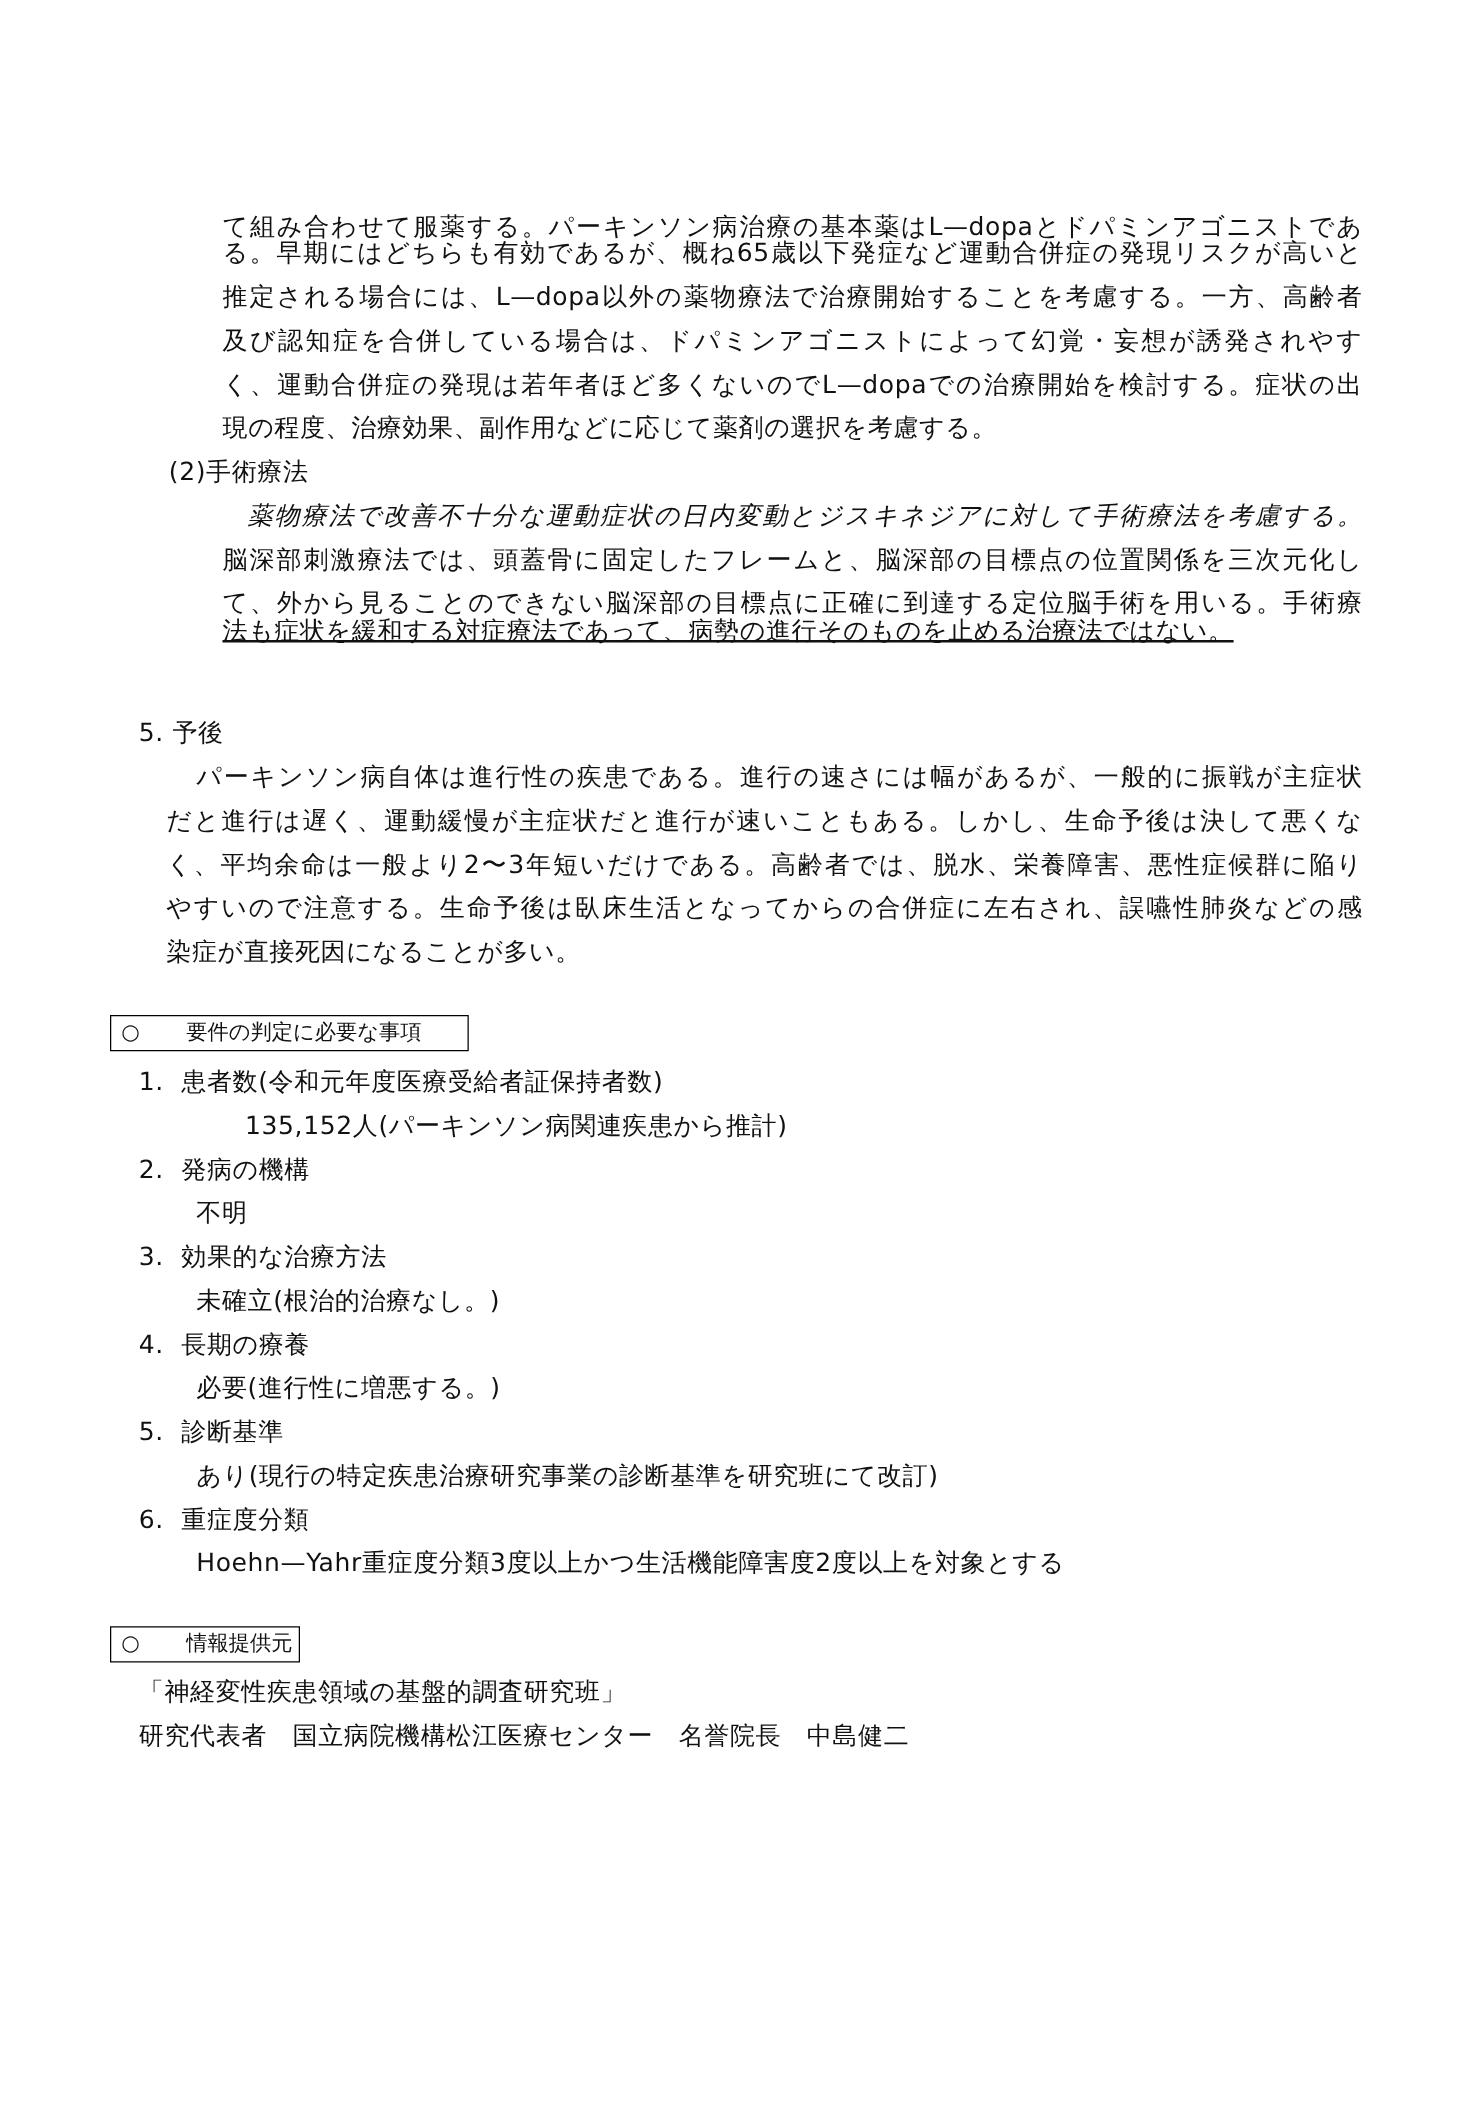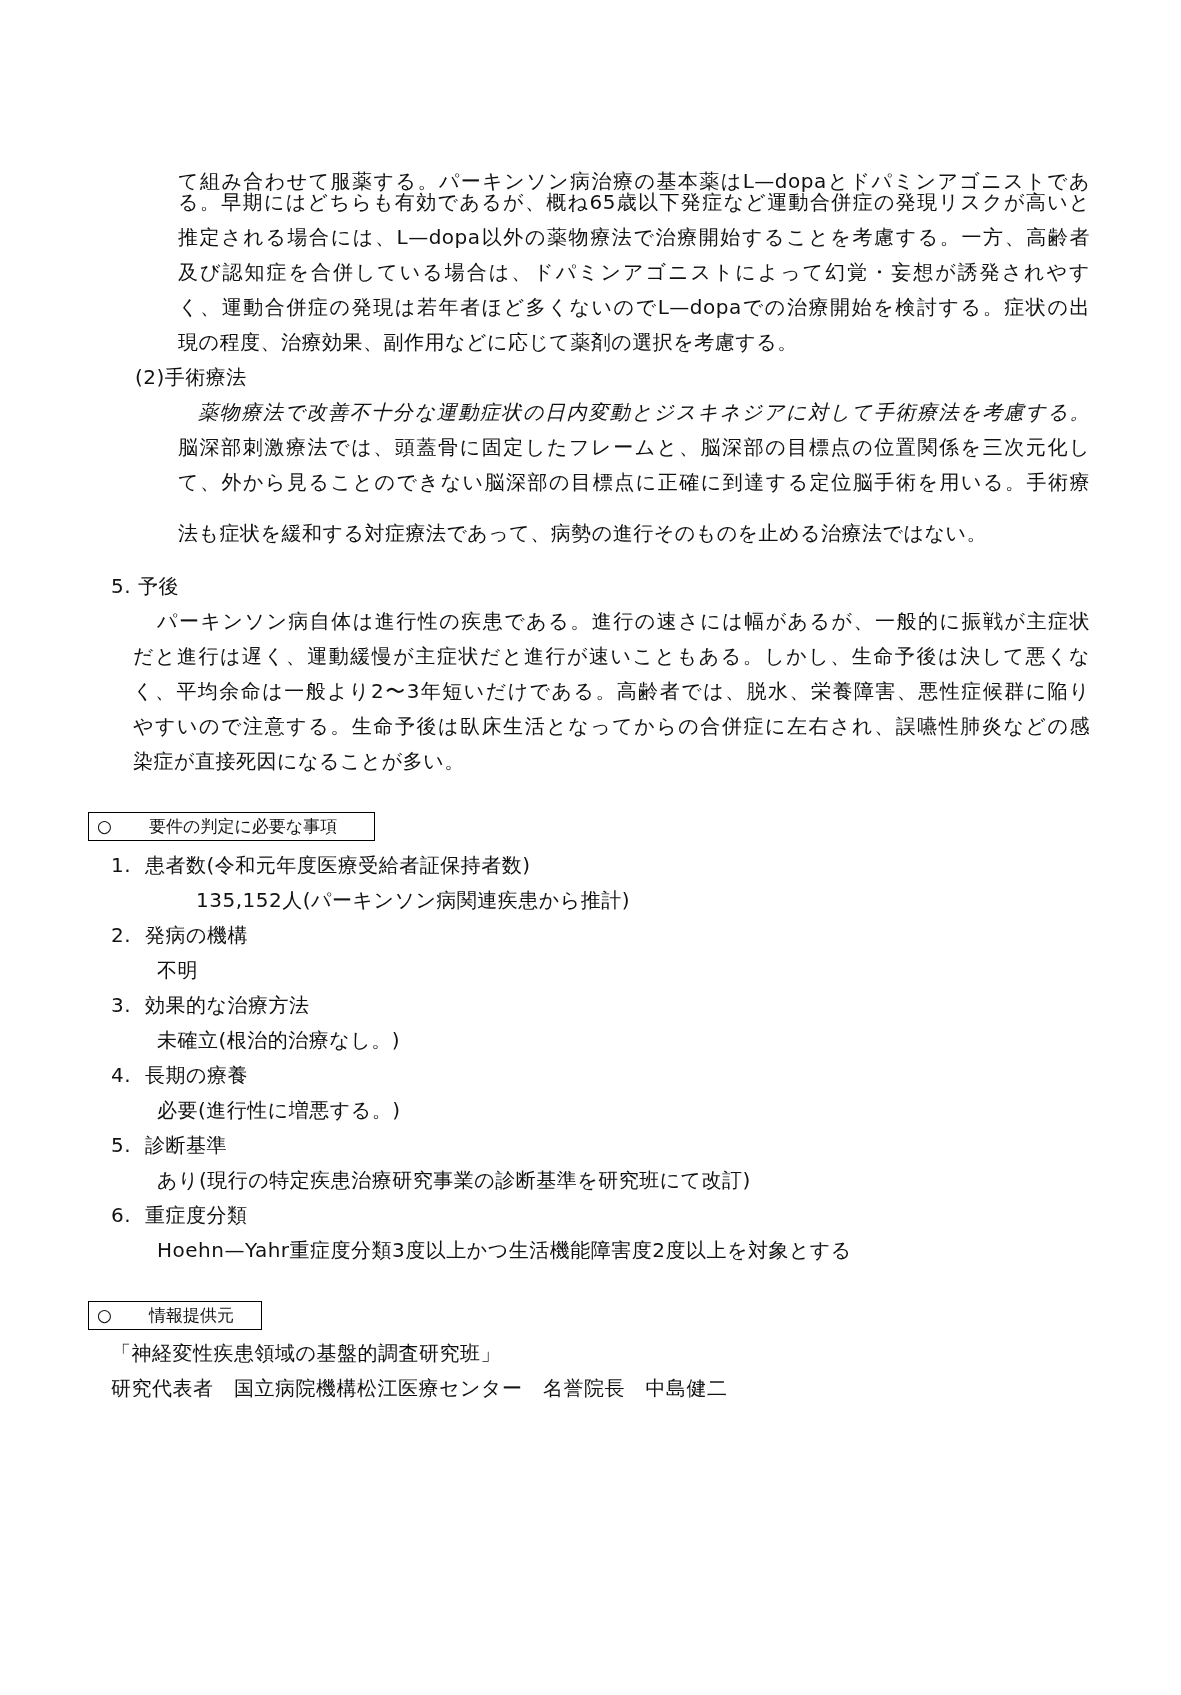--- a/index.html
+++ b/index.html
@@ -32,21 +32,21 @@
   <div class="line just" style="left:178px; top:258px; width:912px;">及び認知症を合併している場合は、ドパミンアゴニストによって幻覚・妄想が誘発されやす</div>
   <div class="line just" style="left:178px; top:293px; width:912px;">く、運動合併症の発現は若年者ほど多くないのでL—dopaでの治療開始を検討する。症状の出</div>
   <div class="line" style="left:178px; top:328px;">現の程度、治療効果、副作用などに応じて薬剤の選択を考慮する。</div>
 </div>
 
 <div>
   <div class="line" style="left:135px; top:363px;">(2)手術療法</div>
   <div class="line just" style="left:198px; top:398px; width:892px;font-style:italic;">薬物療法で改善不十分な運動症状の日内変動とジスキネジアに対して手術療法を考慮する。</div>
   <div class="line just" style="left:178px; top:433px; width:912px;">脳深部刺激療法では、頭蓋骨に固定したフレームと、脳深部の目標点の位置関係を三次元化し</div>
   <div class="line just" style="left:178px; top:468px; width:912px;">て、外から見ることのできない脳深部の目標点に正確に到達する定位脳手術を用いる。手術療</div>
-  <div class="line" style="left:178px; top:519px;">法も症状を緩和する対症療法であって、病勢の進行そのものを止める治療法ではない。</div>
+  <div class="line" style="left:178px; top:490px;text-decoration:underline;">法も症状を緩和する対症療法であって、病勢の進行そのものを止める治療法ではない。</div>
 </div>
 
 <div>
   <div class="line" style="left:111px; top:572px;">5. 予後</div>
   <div class="line just" style="left:157px; top:607px; width:933px;">パーキンソン病自体は進行性の疾患である。進行の速さには幅があるが、一般的に振戦が主症状</div>
   <div class="line just" style="left:133px; top:642px; width:957px;">だと進行は遅く、運動緩慢が主症状だと進行が速いこともある。しかし、生命予後は決して悪くな</div>
   <div class="line just" style="left:133px; top:677px; width:957px;">く、平均余命は一般より2〜3年短いだけである。高齢者では、脱水、栄養障害、悪性症候群に陥り</div>
   <div class="line just" style="left:133px; top:712px; width:957px;">やすいので注意する。生命予後は臥床生活となってからの合併症に左右され、誤嚥性肺炎などの感</div>
   <div class="line" style="left:133px; top:747px;">染症が直接死因になることが多い。</div>
 </div>
@@ -81,20 +81,20 @@
     <div class="line" style="left:145px; top:1131px;">診断基準</div>
     <div class="line" style="left:157px; top:1166px;">あり(現行の特定疾患治療研究事業の診断基準を研究班にて改訂)</div>
   </div>
   <div>
     <div class="line" style="left:111px; top:1201px;">6.</div>
     <div class="line" style="left:145px; top:1201px;">重症度分類</div>
     <div class="line" style="left:157px; top:1236px;">Hoehn—Yahr重症度分類3度以上かつ生活機能障害度2度以上を対象とする</div>
   </div>
 </div>
 
-<div class="boxed" style="left:88px; top:1301px; width:174px;">
+<div class="boxed" style="left:88px; top:1301px; width:152px;">
   <span class="circ">○</span><span>情報提供元</span>
 </div>
 
 <div>
   <div class="line" style="left:111px; top:1339px;">「神経変性疾患領域の基盤的調査研究班」</div>
   <div class="line" style="left:111px; top:1374px;">研究代表者　国立病院機構松江医療センター　名誉院長　中島健二</div>
 </div>
 
 </body></html>

